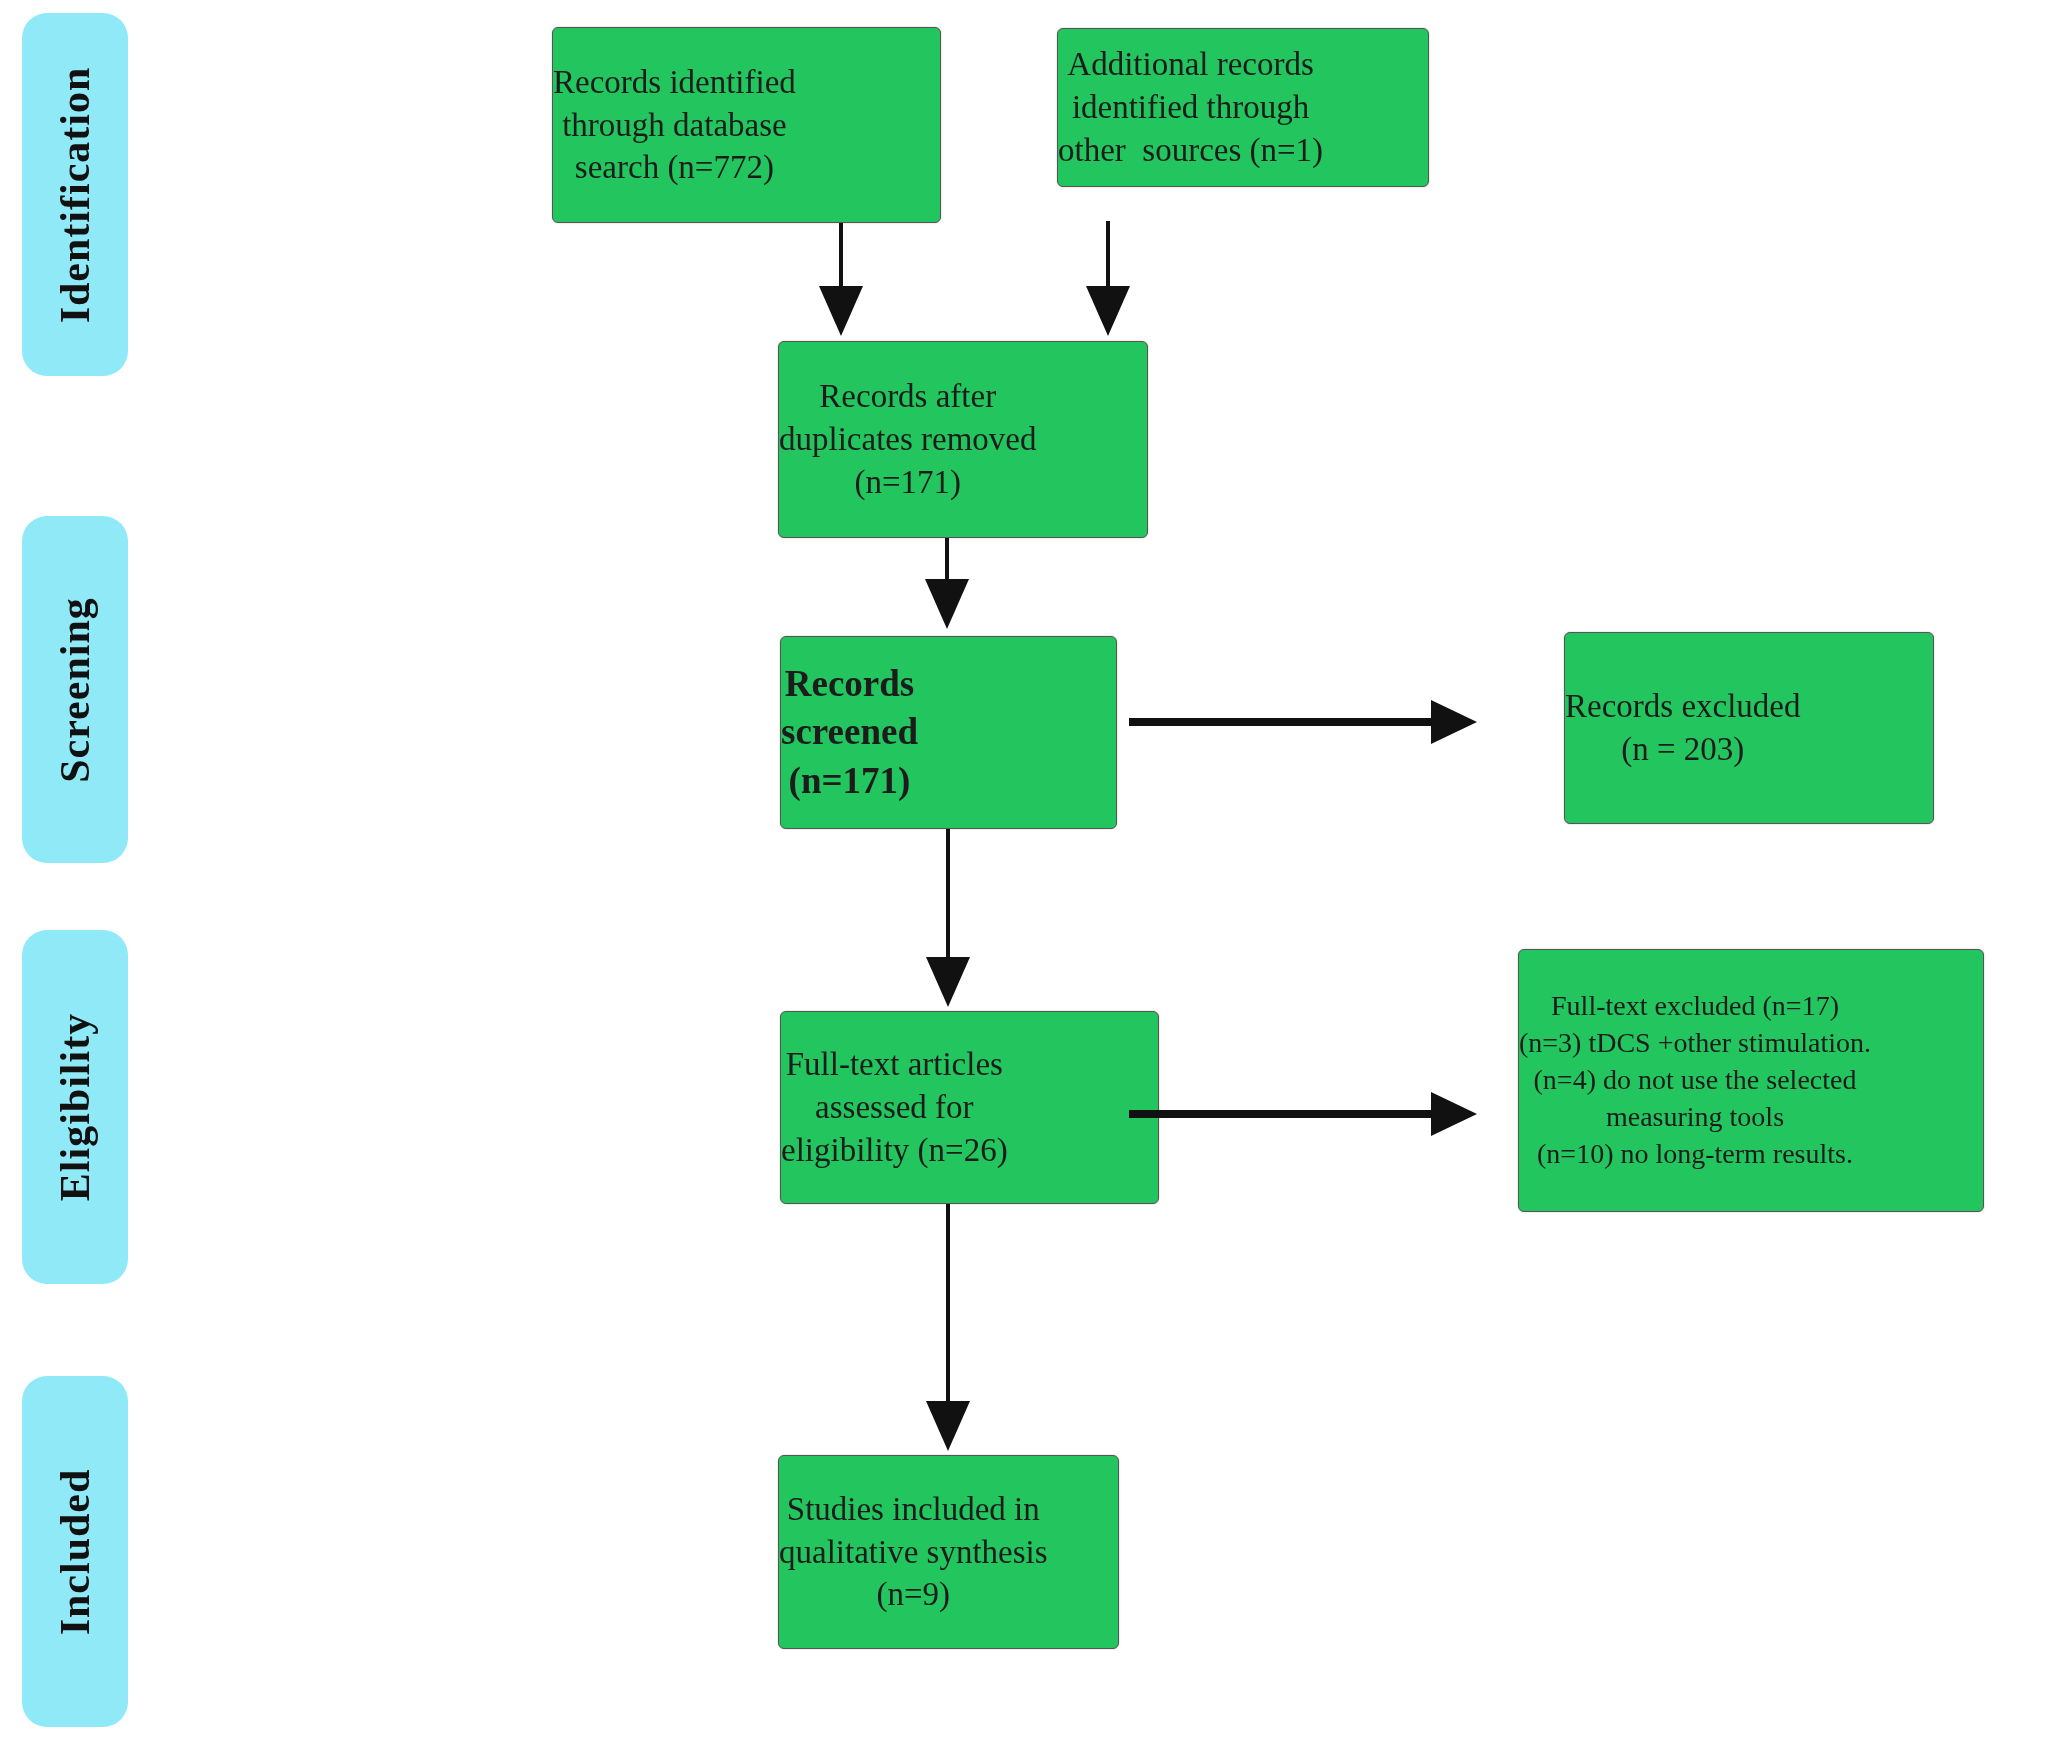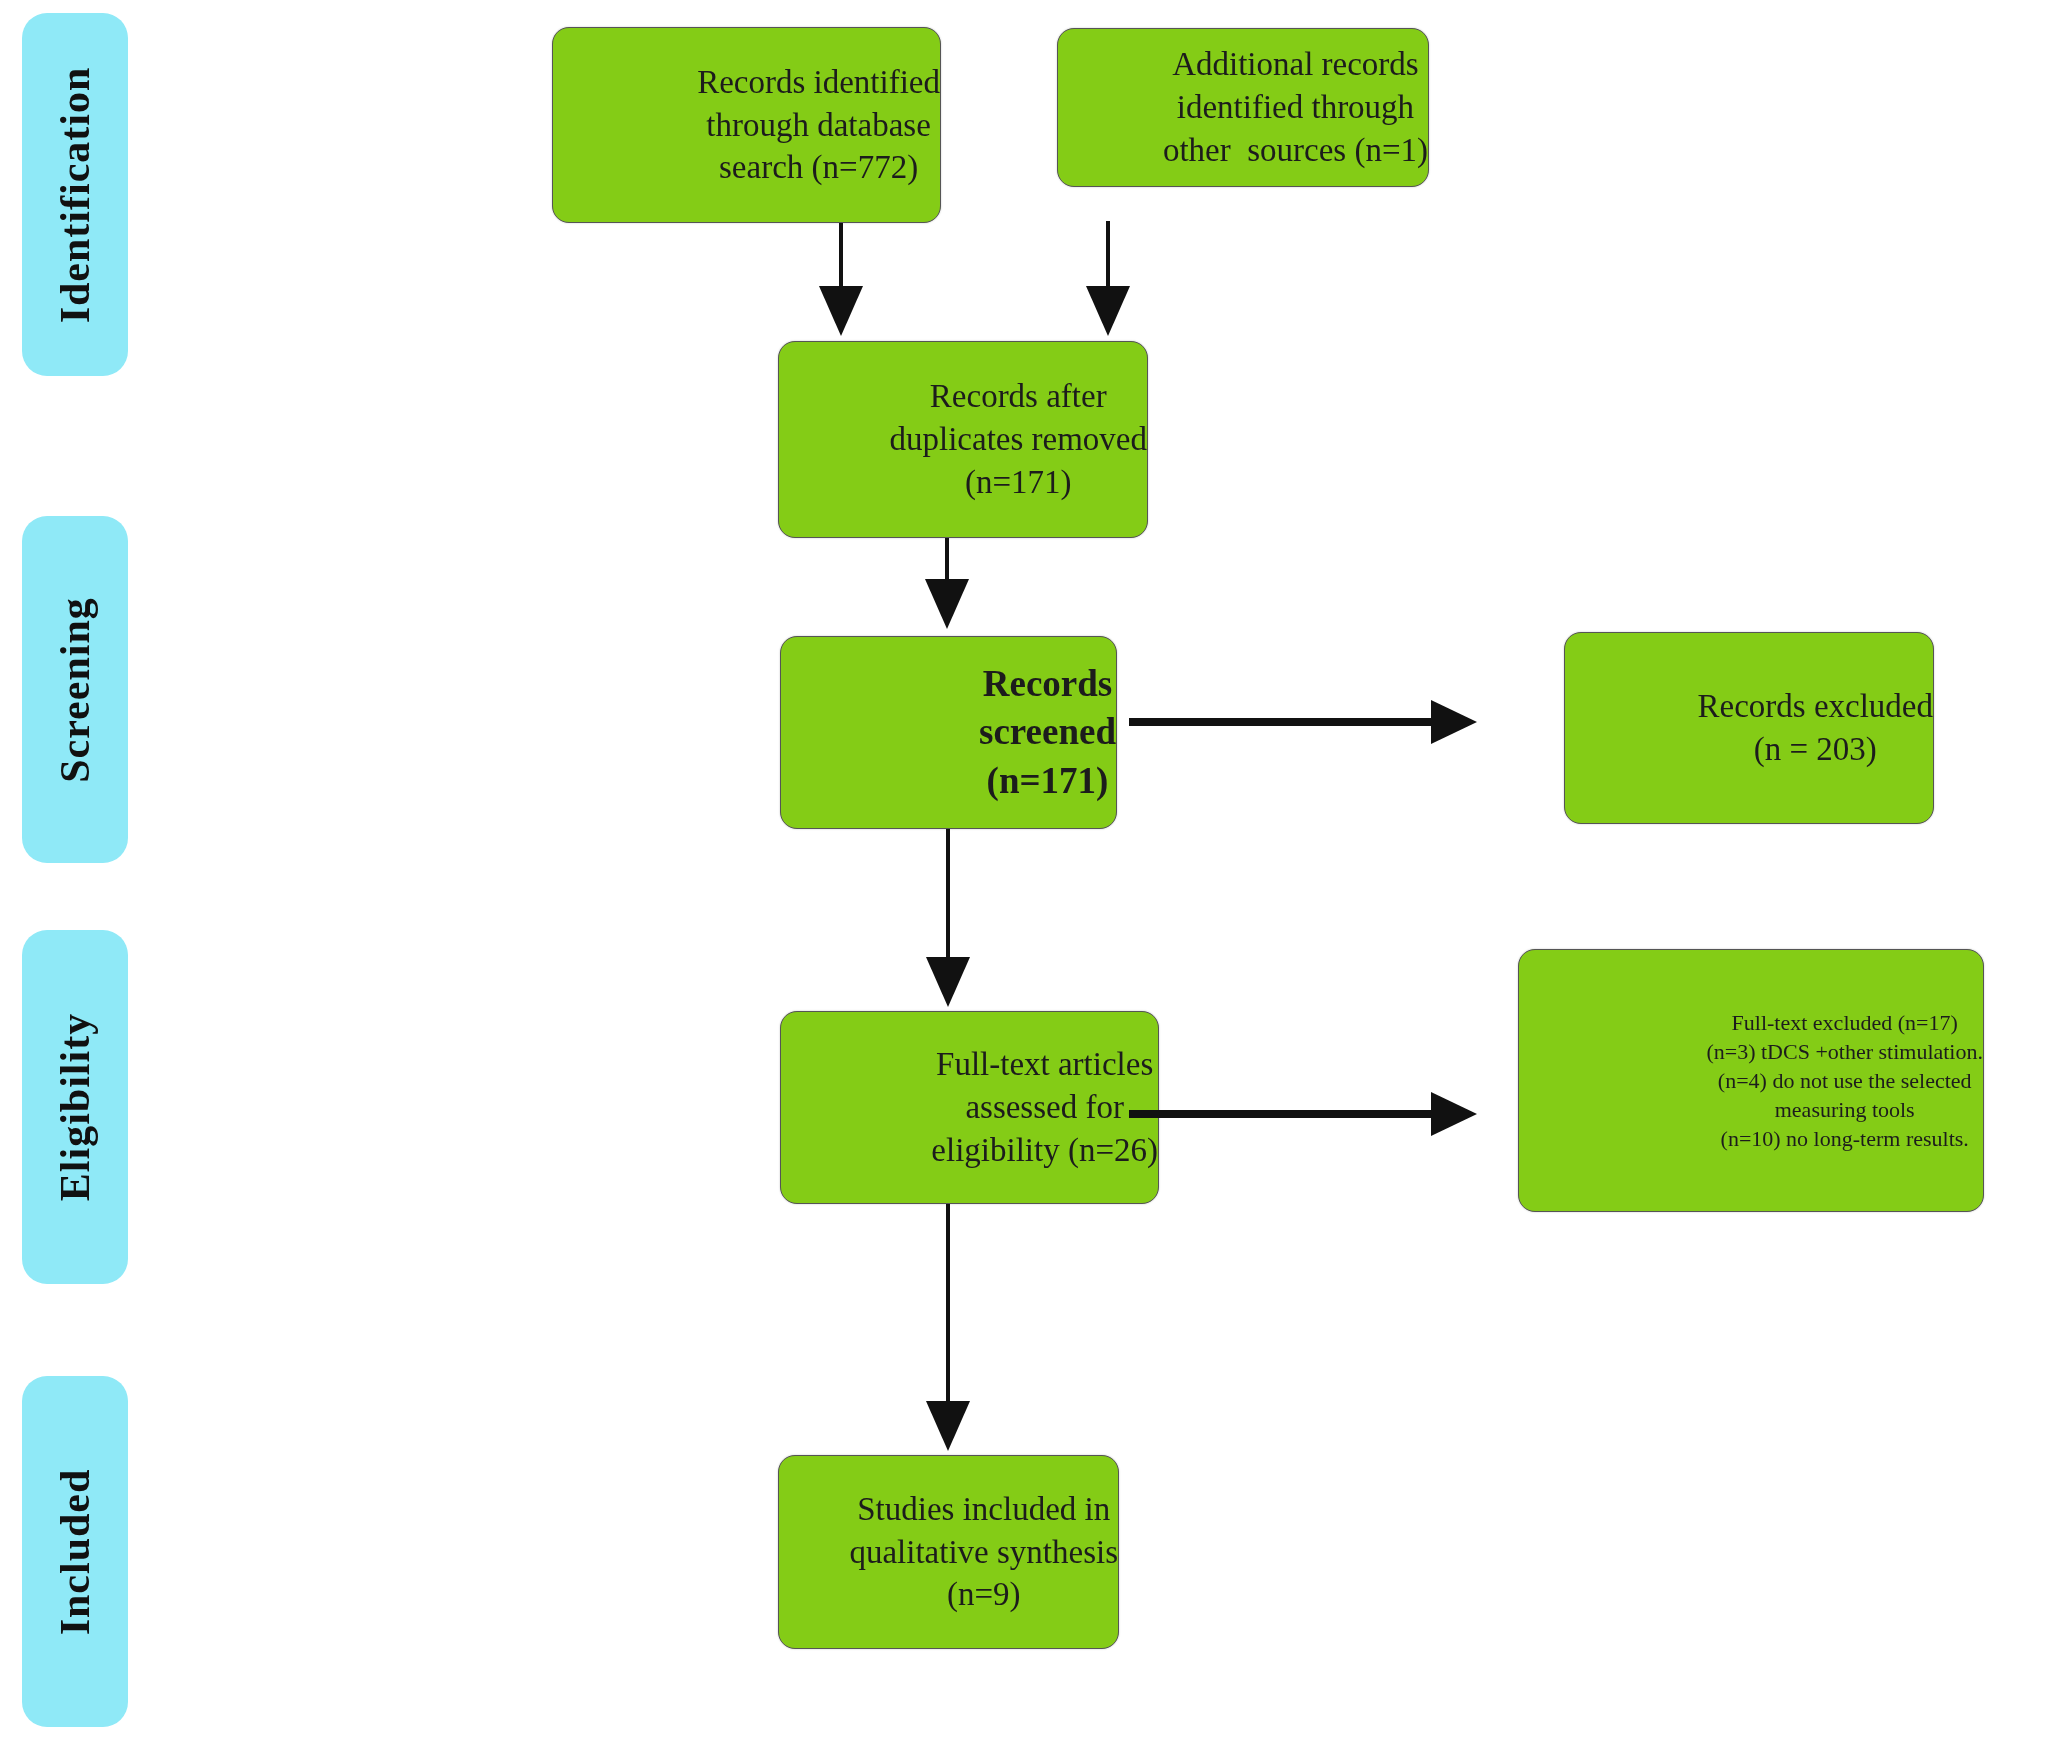--- a/index.html
+++ b/index.html
@@ -37,44 +37,44 @@
     letter-spacing: 1px;
   }
   #stage-identification { top: 13.4px;   height: 363px; }
   #stage-screening      { top: 516px;  height: 347px; }
   #stage-eligibility    { top: 930px;  height: 354px; }
   #stage-included       { top: 1376px; height: 351px; }
 
   
   .box {
     position: absolute;
-    background: #84cc16;
+    background: #22c55e;
     border: 1.9px solid #555555;
-    border-radius: 17px;
+    border-radius: 6px;
     box-shadow: 0 0 1.9px rgba(0,0,0,0.25);
     display: flex;
     align-items: center;
-    justify-content: flex-end;
+    justify-content: flex-start;
     box-sizing: border-box;
   }
   .box-text {
     white-space: pre-wrap;
     text-align: center;
     font-size: 33px;
     line-height: 1.3;
   }
   #box-db-search        { left: 552px;  top: 27px;   width: 389px; height: 196px; }
   #box-other-sources    { left: 1057px; top: 28px;   width: 372px; height: 159px; }
   #box-after-duplicates { left: 778px;  top: 341px;  width: 370px; height: 197px; }
   #box-screened         { left: 780px;  top: 636px;  width: 337px; height: 193px; font-weight: bold; }
   #box-screened .box-text { font-size: 37px; }
   #box-records-excluded { left: 1564px; top: 632px;  width: 370px; height: 192px; }
   #box-fulltext-assessed{ left: 780px;  top: 1011px; width: 379px; height: 193px; }
   #box-fulltext-excluded{ left: 1518px; top: 949px;  width: 466px; height: 263px; }
-  #box-fulltext-excluded .box-text { font-size: 22px; line-height: 1.32; }
+  #box-fulltext-excluded .box-text { font-size: 28px; line-height: 1.32; }
   #box-included-qual    { left: 778px;  top: 1455px; width: 341px; height: 194px; }
 
   
   .varrow { position: absolute; width: 44px; }
   .varrow .line {
     position: absolute;
     left: 50%;
     margin-left: -2.4px;
     width: 4.8px;
     top: 0;

